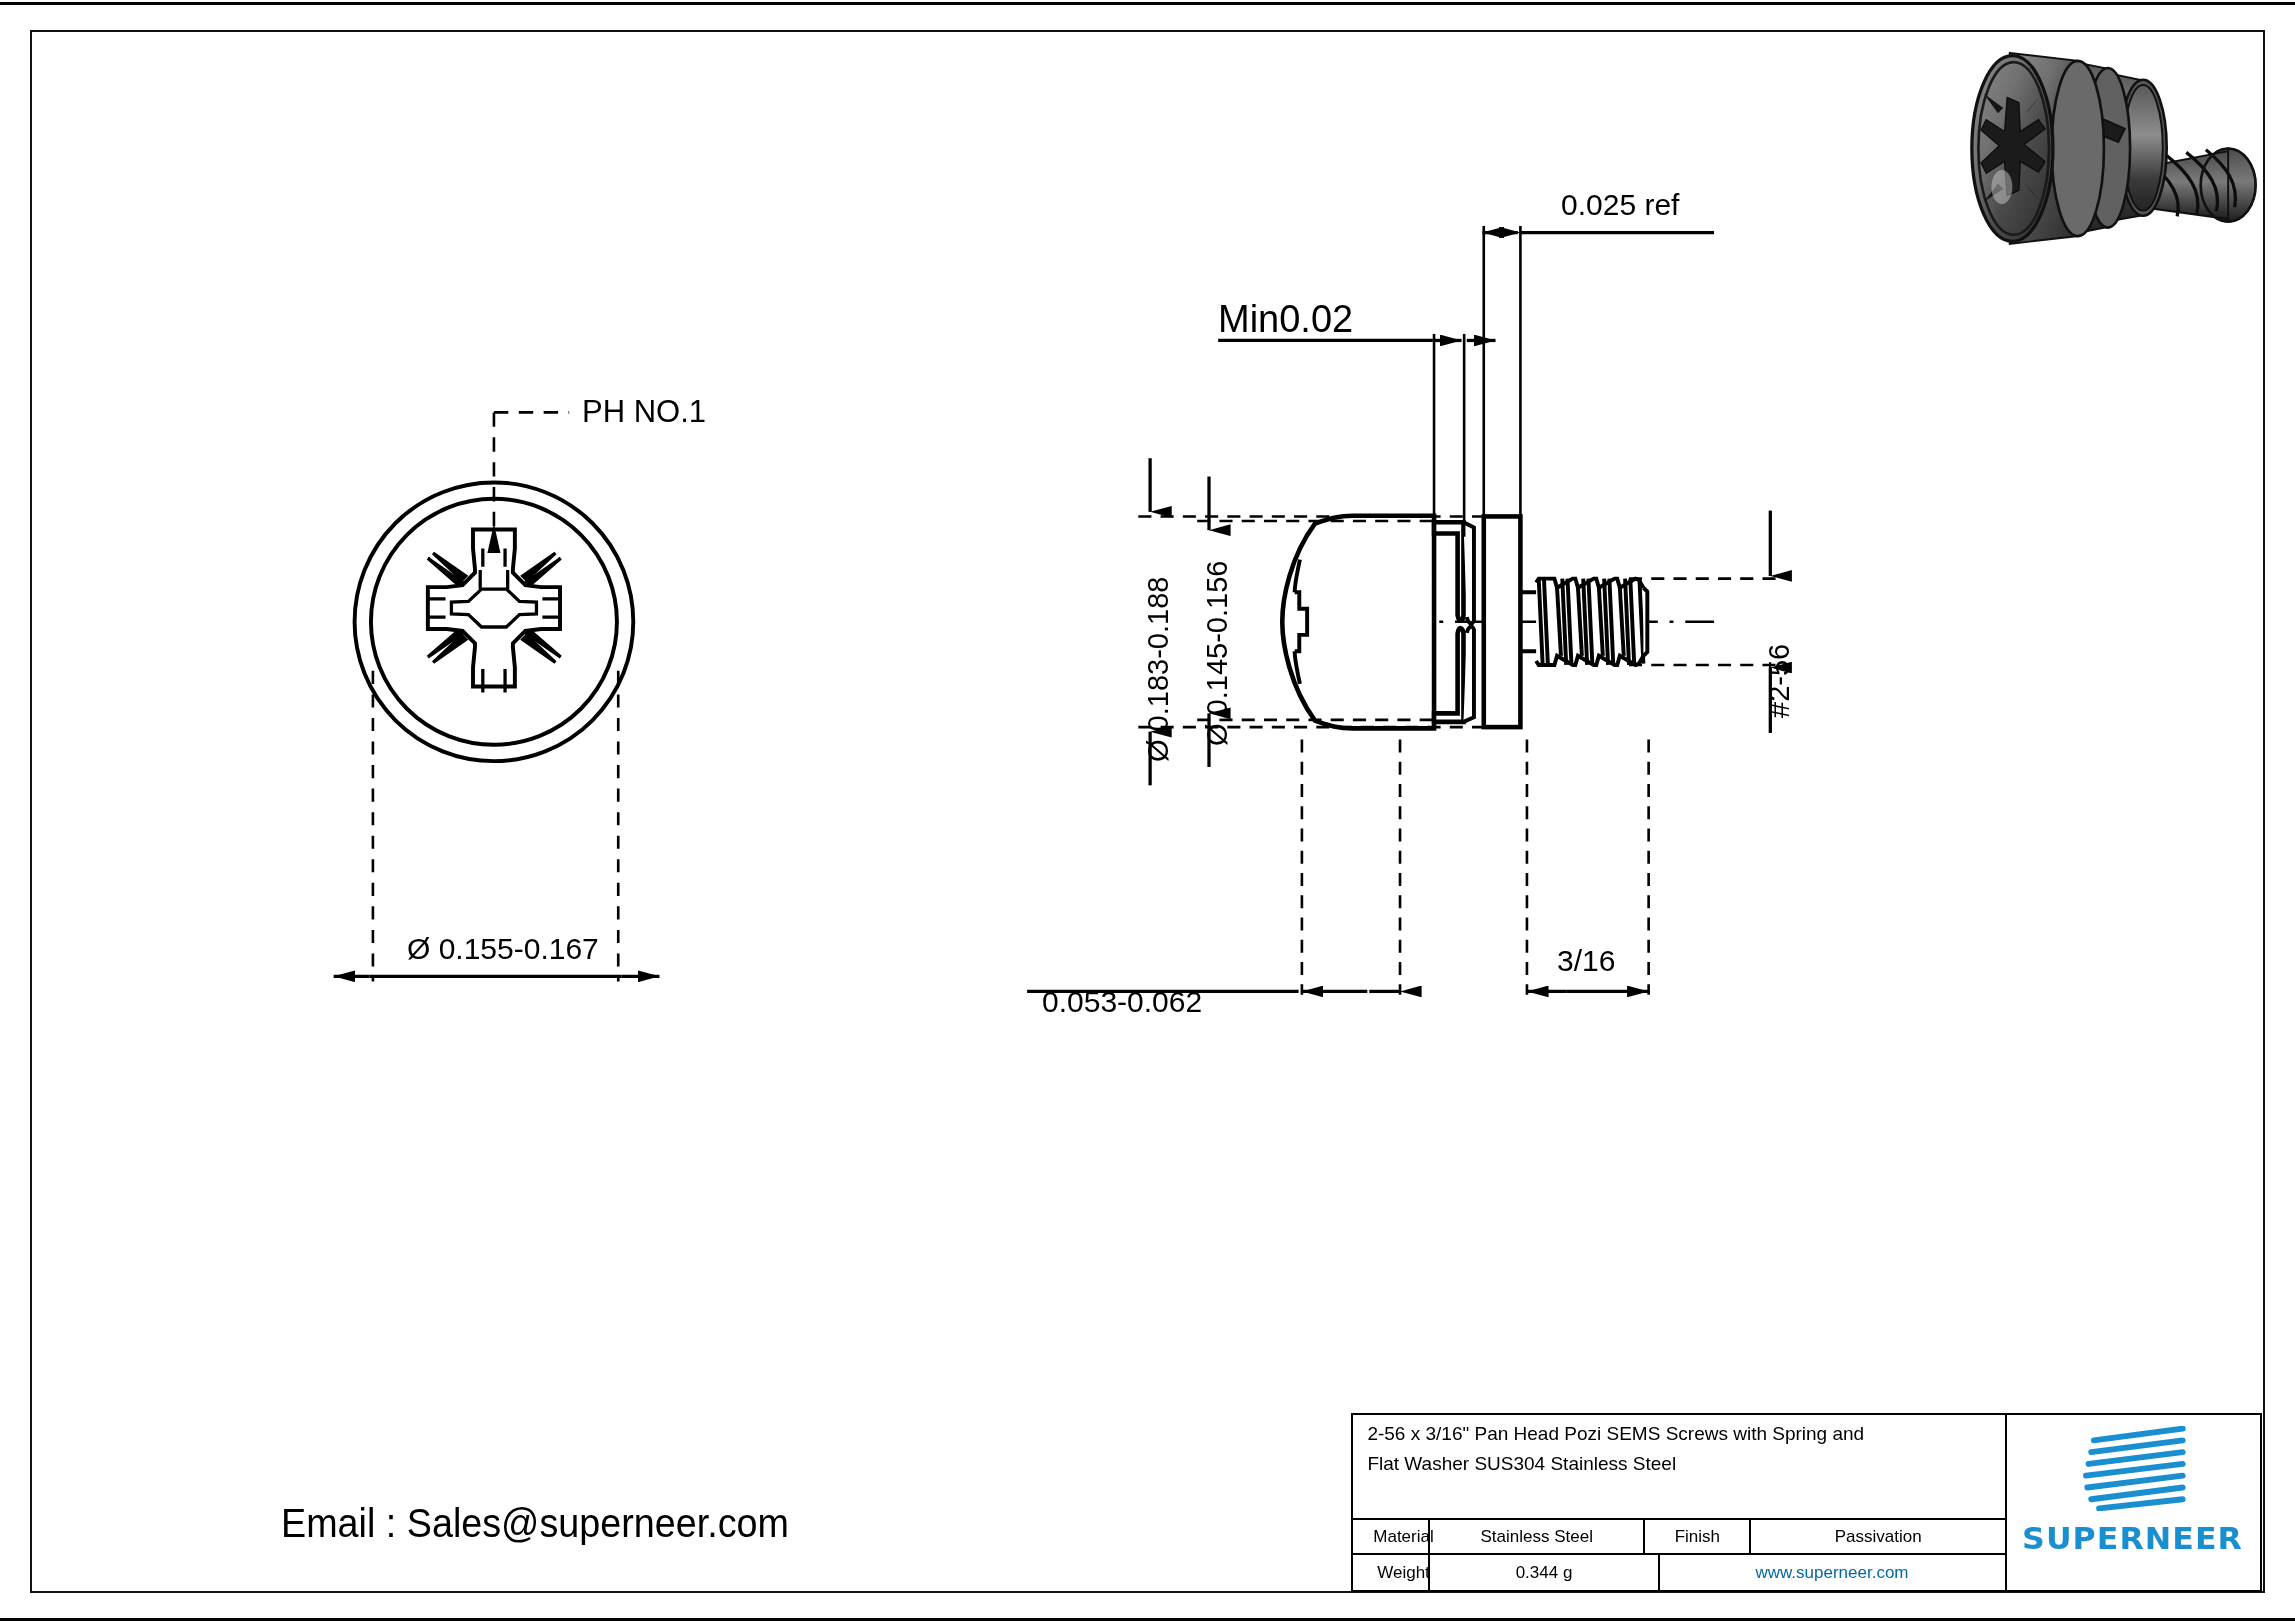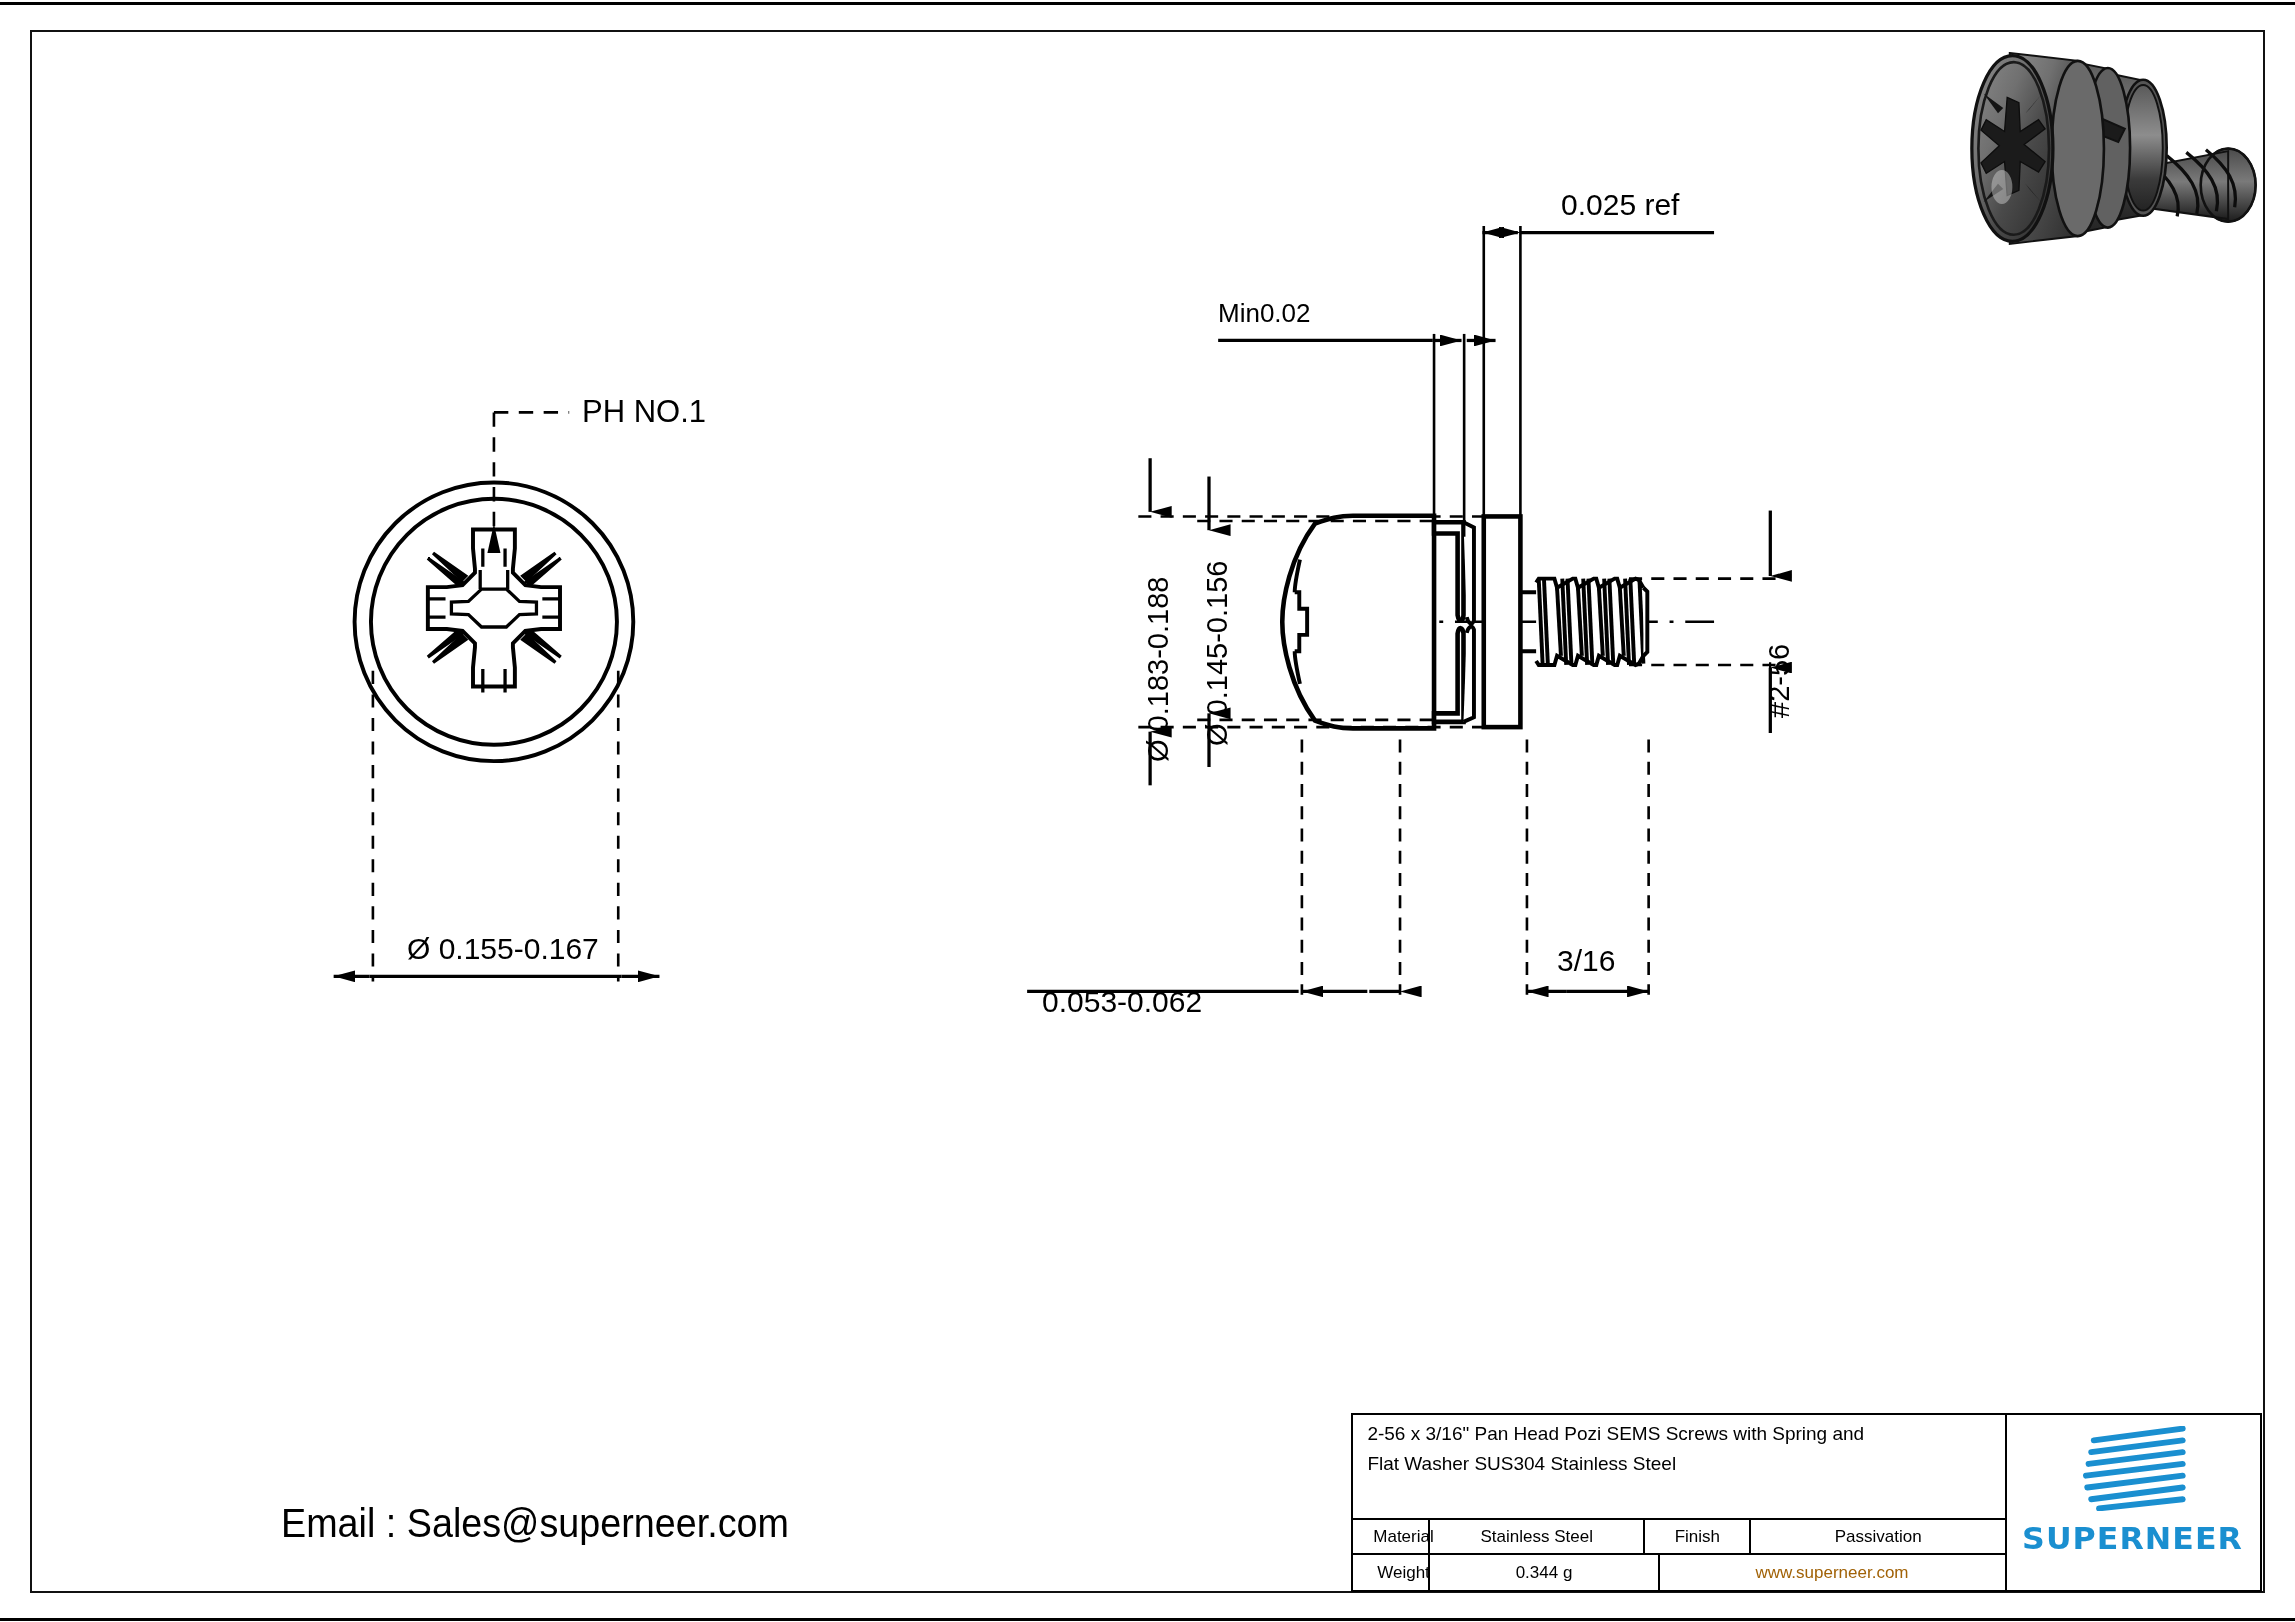--- a/index.html
+++ b/index.html
@@ -89,21 +89,21 @@
     font-size: 17px;
     color: #000;
     white-space: nowrap;
   }
   .tb-cell:last-child { border-right: none; }
   .c-label  { width: 77px; padding-left: 26px; }
   .c-value  { width: 230px; }
   .c-label2 { width: 113px; }
   .c-value2 { width: 271px; }
   .c-wide   { width: 344px; }
-  .link { color: #a16207; border-radius: 8px; }
+  .link { color: #0369a1; border-radius: 8px; }
   #tb-right {
     width: 251px;
     position: relative;
   }
   #logo-marks {
     position: absolute;
     left: 58px;
     top: 10.5px;
     width: 121px;
     height: 85px;
@@ -371,21 +371,21 @@
   <div class="dimtext" style="left:582px; top:394px; font-size:31px;">PH NO.1</div>
 
   <div class="dimtext" style="left:407px; top:932px; font-size:30px;">Ø 0.155-0.167</div>
 
   <div class="dimtext vtext" style="left:1142px; top:762px; font-size:29px;">Ø 0.183-0.188</div>
 
   <div class="dimtext vtext" style="left:1201px; top:746px; font-size:29px;">Ø 0.145-0.156</div>
 
   <div class="dimtext vtext" style="left:1763px; top:718px; font-size:29px;">#2-56</div>
 
-  <div class="dimtext" style="left:1218px; top:298px; font-size:26px;">Min0.02</div>
+  <div class="dimtext" style="left:1218px; top:298px; font-size:38px;">Min0.02</div>
 
   <div class="dimtext" style="left:1561px; top:188px; font-size:30px;">0.025 ref</div>
 
   <div class="dimtext" style="left:1042px; top:985px; font-size:30px;">0.053-0.062</div>
 
   <div class="dimtext" style="left:1557px; top:944px; font-size:30px;">3/16</div>
 
   <svg id="render3d" viewBox="0 0 520 360" xmlns="http://www.w3.org/2000/svg">
     <defs>
       <linearGradient id="gHead" x1="0" y1="0" x2="1" y2="1">

